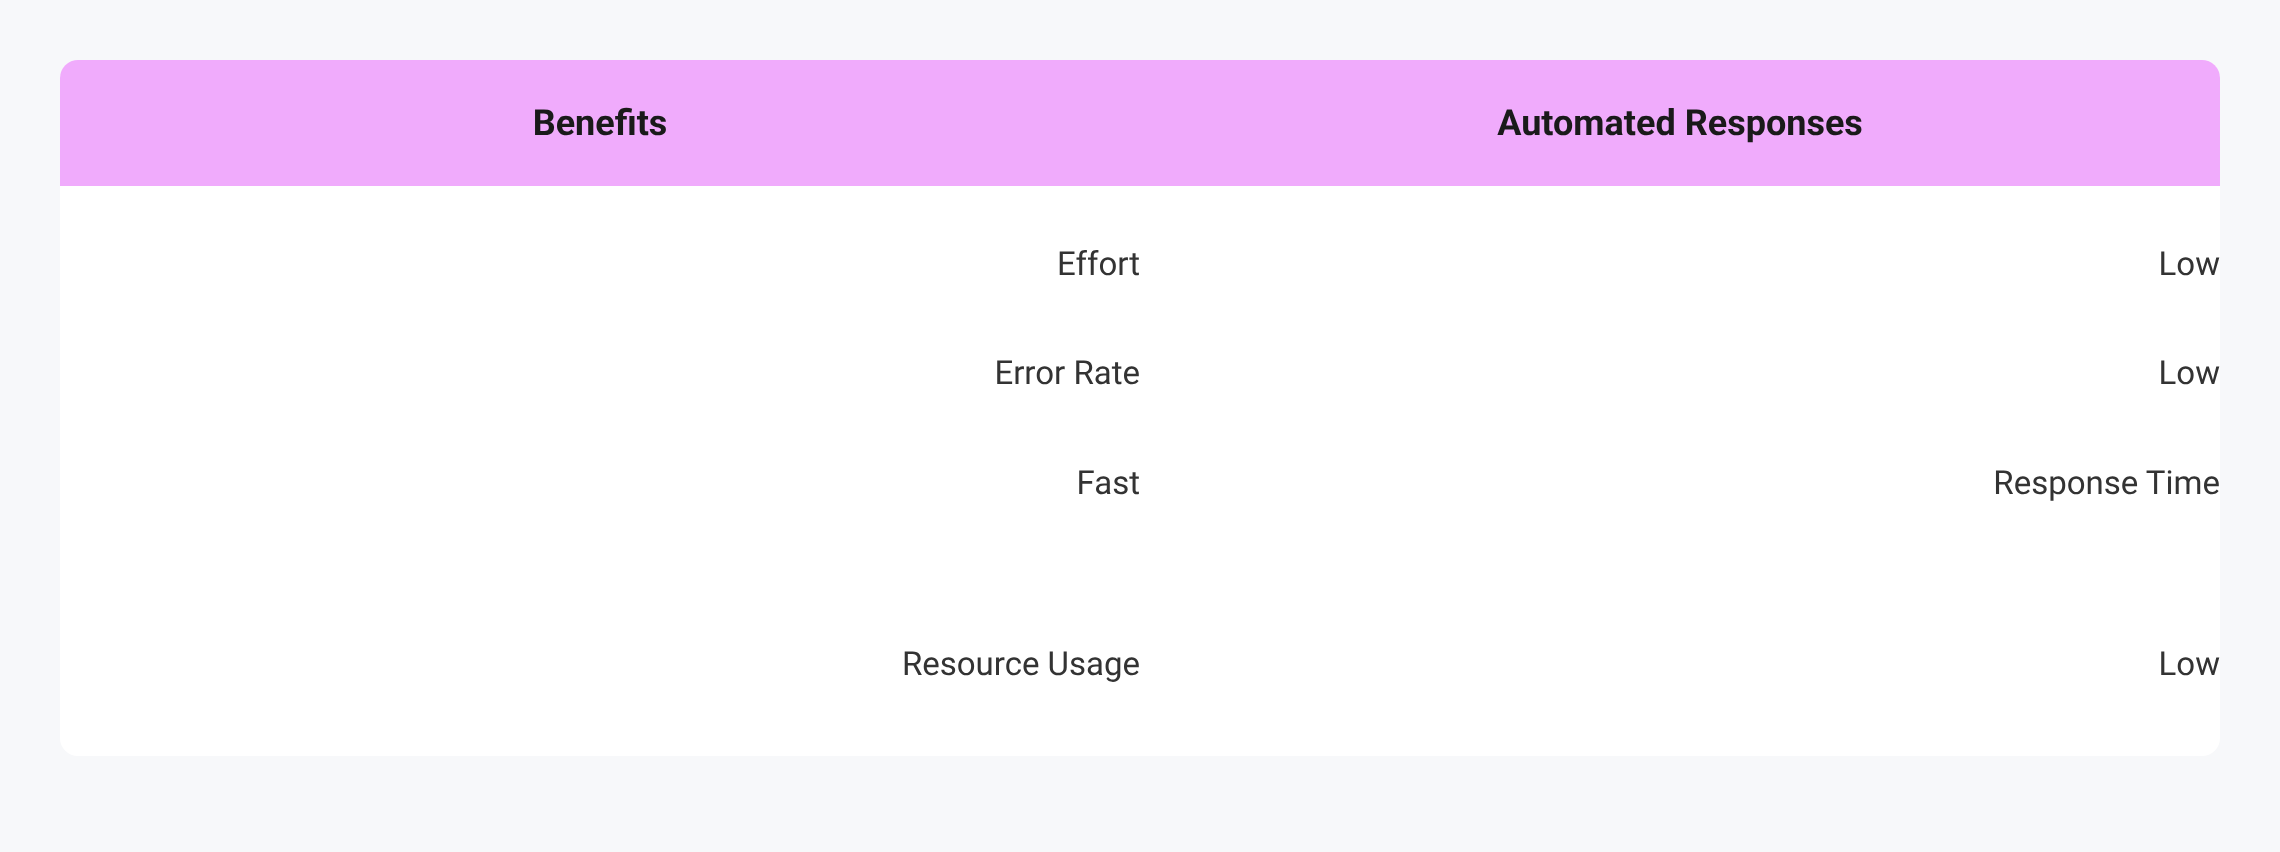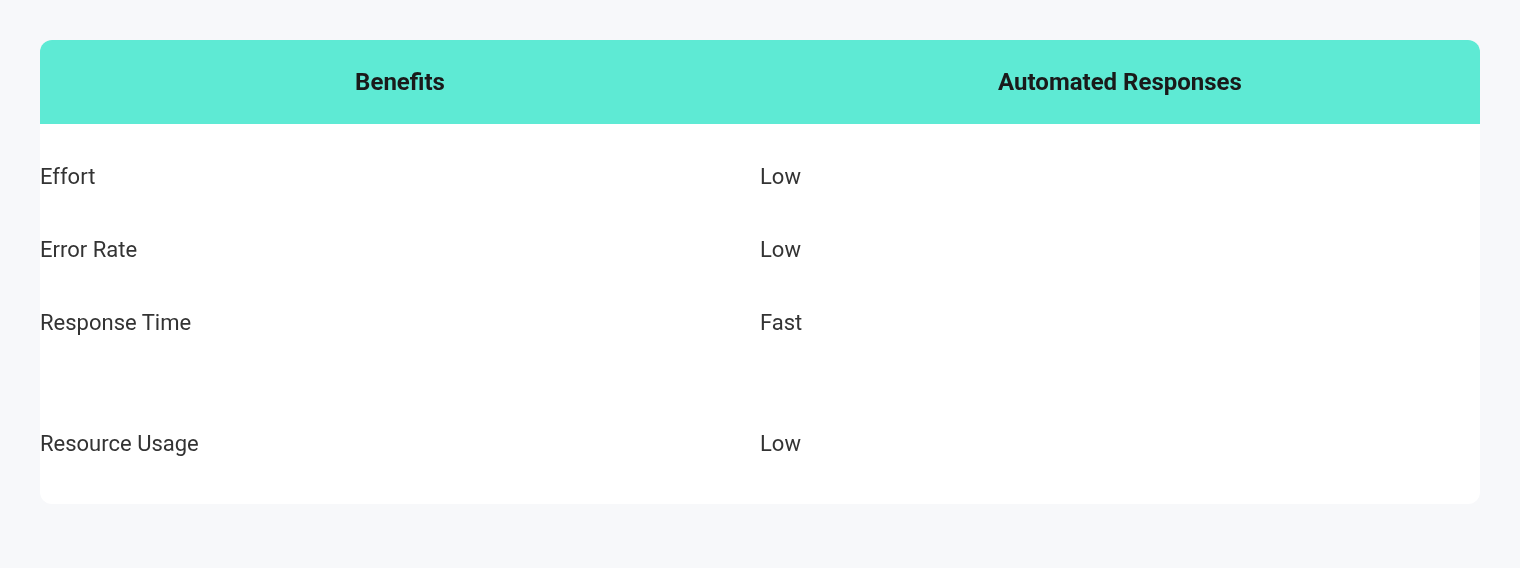--- a/index.html
+++ b/index.html
@@ -15,40 +15,40 @@
       padding: 40px;
     }
     .table-container {
       background-color: #ffffff;
       border-radius: 12px;
       overflow: hidden;
       width: 100%;
     }
     .table-header {
       display: flex;
-      background-color: #5eead4;
+      background-color: #f0abfc;
       padding: 28px 0;
     }
     .table-header-cell {
       flex: 1;
       text-align: center;
       font-size: 24px;
       font-weight: 700;
       color: #1a1a1a;
     }
     .table-body {
       padding: 16px 0 24px 0;
     }
     .table-row {
       display: flex;
       padding: 24px 0;
     }
     .table-cell {
       flex: 1;
-      text-align: left;
+      text-align: right;
       font-size: 22px;
       font-weight: 400;
       color: #333333;
     }
   </style>
 </head>
 <body>
 
 <div class="table-container">
   <div class="table-header">
@@ -58,22 +58,22 @@
   <div class="table-body">
     <div class="table-row">
       <div class="table-cell">Effort</div>
       <div class="table-cell">Low</div>
     </div>
     <div class="table-row">
       <div class="table-cell">Error Rate</div>
       <div class="table-cell">Low</div>
     </div>
     <div class="table-row">
+      <div class="table-cell">Fast</div>
       <div class="table-cell">Response Time</div>
-      <div class="table-cell">Fast</div>
     </div>
     <div class="table-row">
     </div>
     <div class="table-row">
       <div class="table-cell">Resource Usage</div>
       <div class="table-cell">Low</div>
     </div>
   </div>
 </div>
 

